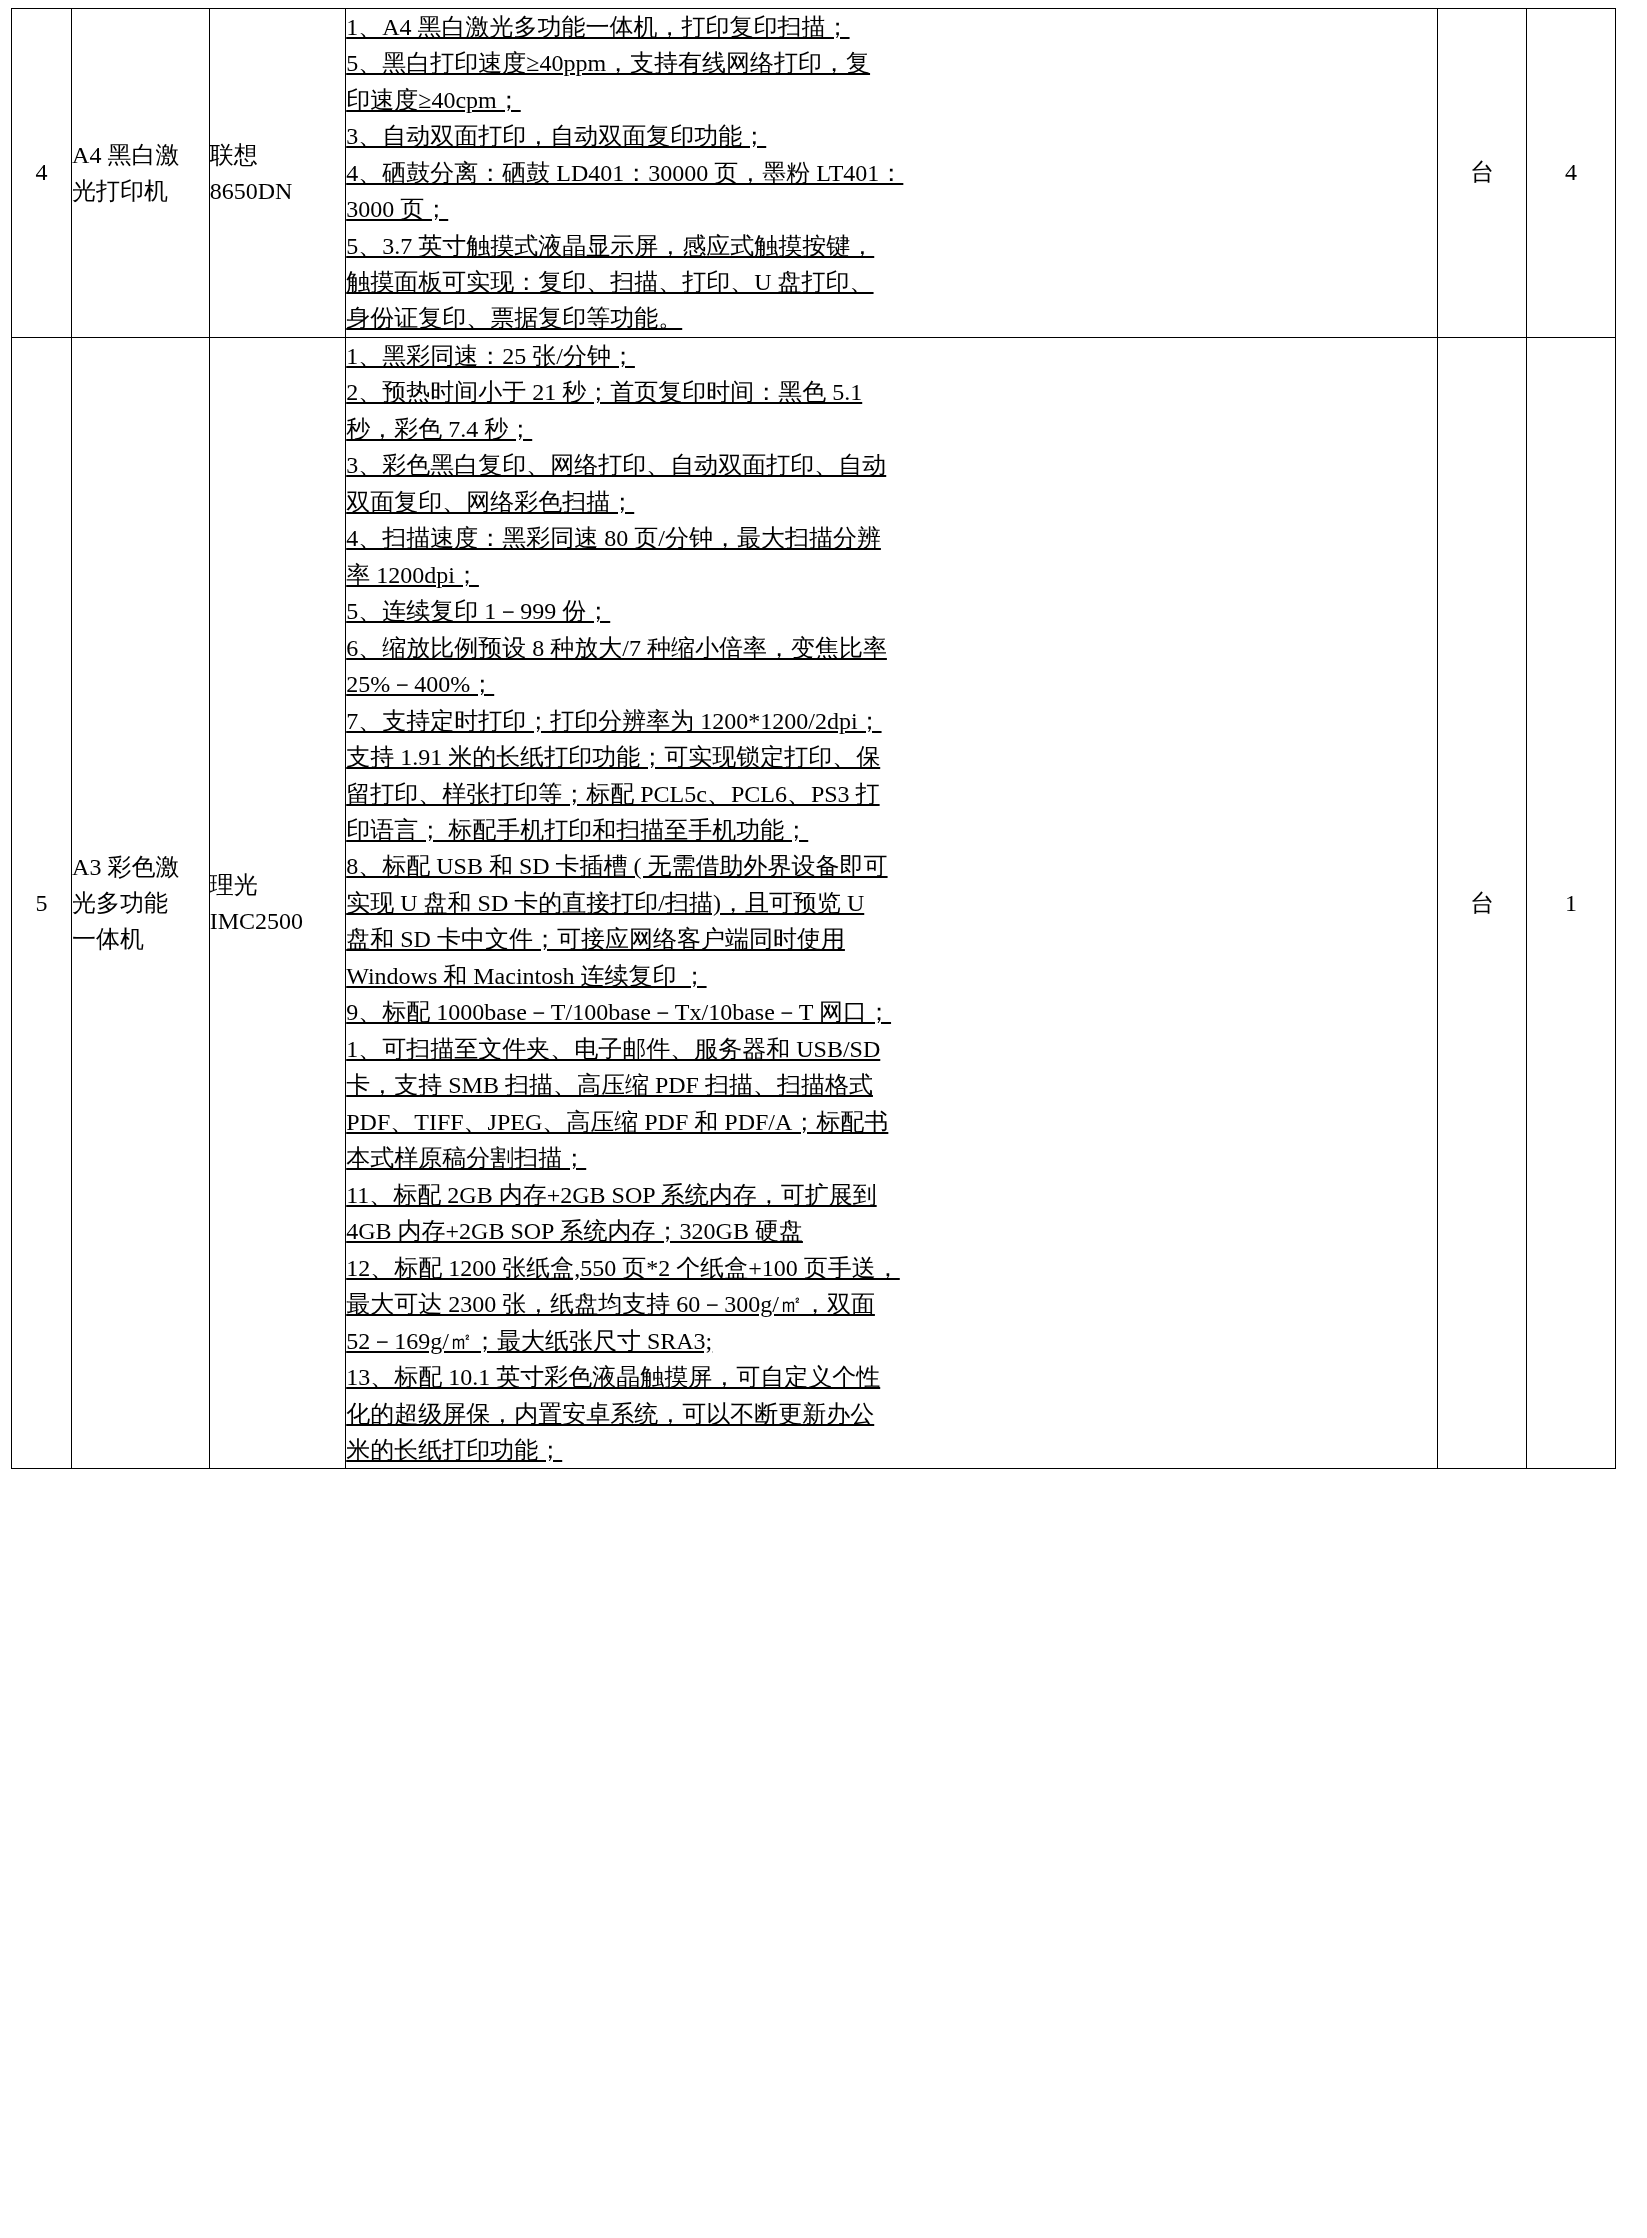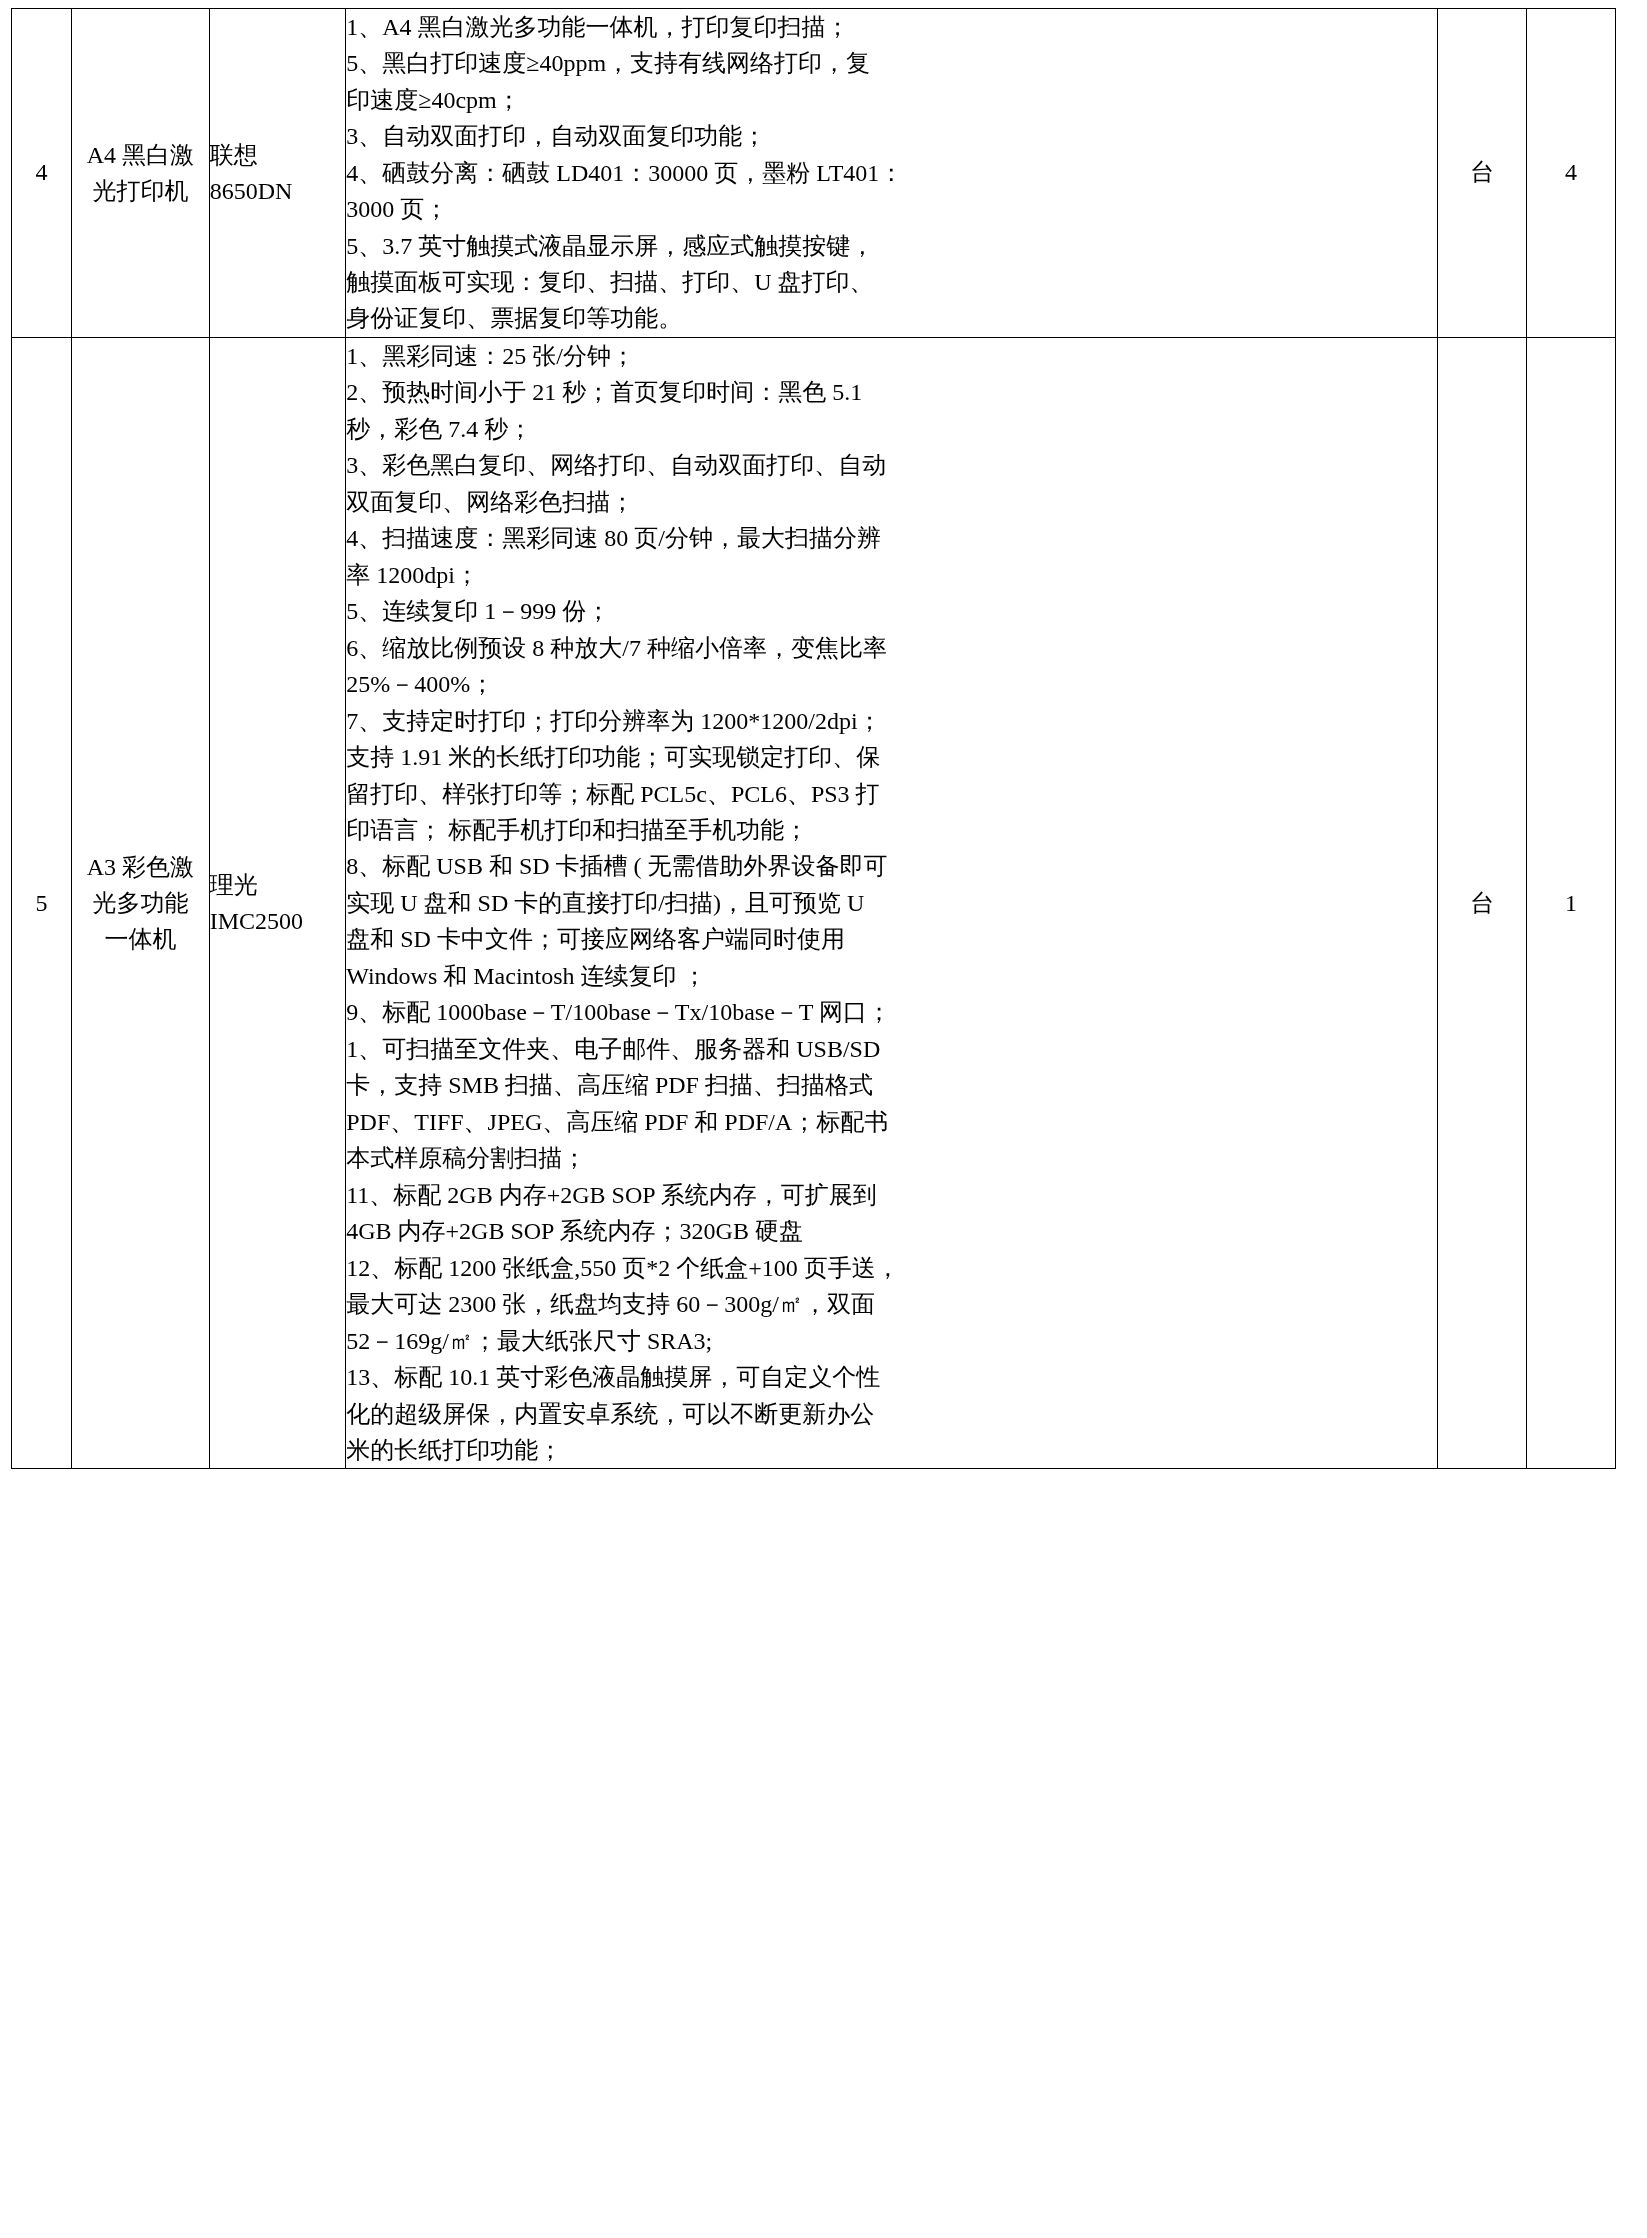--- a/index.html
+++ b/index.html
@@ -36,21 +36,21 @@
   col.c-spec  { width: 960px; }
   col.c-unit  { width: 78px; }
   col.c-qty   { width: 78px; }
 
   .cell-center {
     text-align: center;
     font-size: 24px;
     line-height: 1.45;
   }
   .cell-name {
-    text-align: center;
+    text-align: left;
     font-size: 24px;
     line-height: 1.5;
     padding: 3.1px 4.6px;
   }
   .cell-brand {
     text-align: left;
     font-size: 24px;
     line-height: 1.5;
     padding: 3.1px 3.1px;
   }
@@ -58,20 +58,21 @@
     font-size: 24px;
     line-height: 1.52;
     padding: 10.8px 12.4px 10.8px 10.8px;
     text-align: justify;
     text-justify: inter-ideograph;
     vertical-align: top;
   }
   .cell-spec .line {
     display: block;
     white-space: pre-wrap;
+    text-decoration: underline;
   }
 </style>
 </head>
 <body>
 
 <div class="page">
   <table class="spec-table">
     <colgroup>
       <col class="c-no">
       <col class="c-name">

